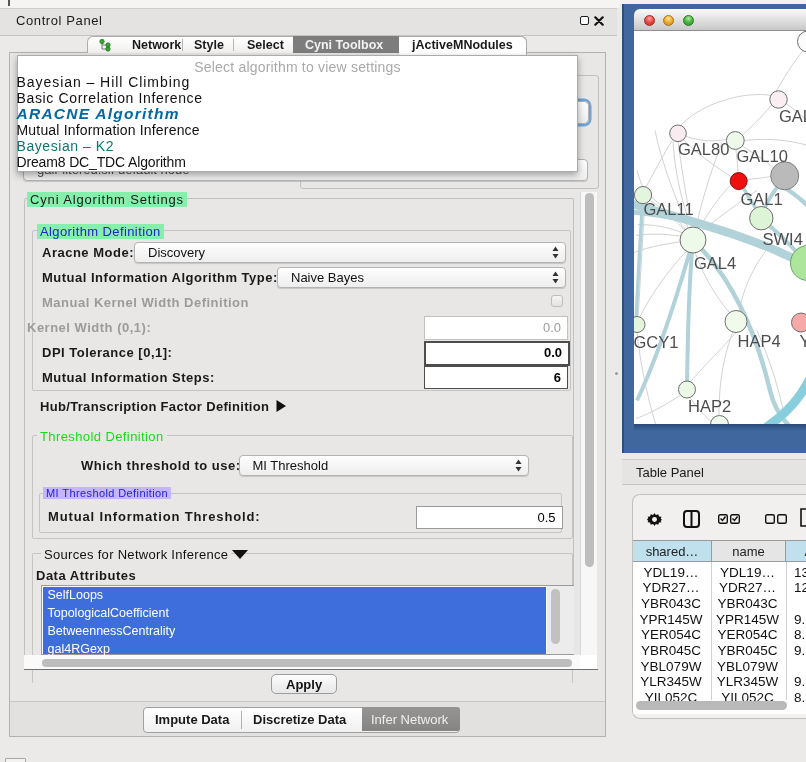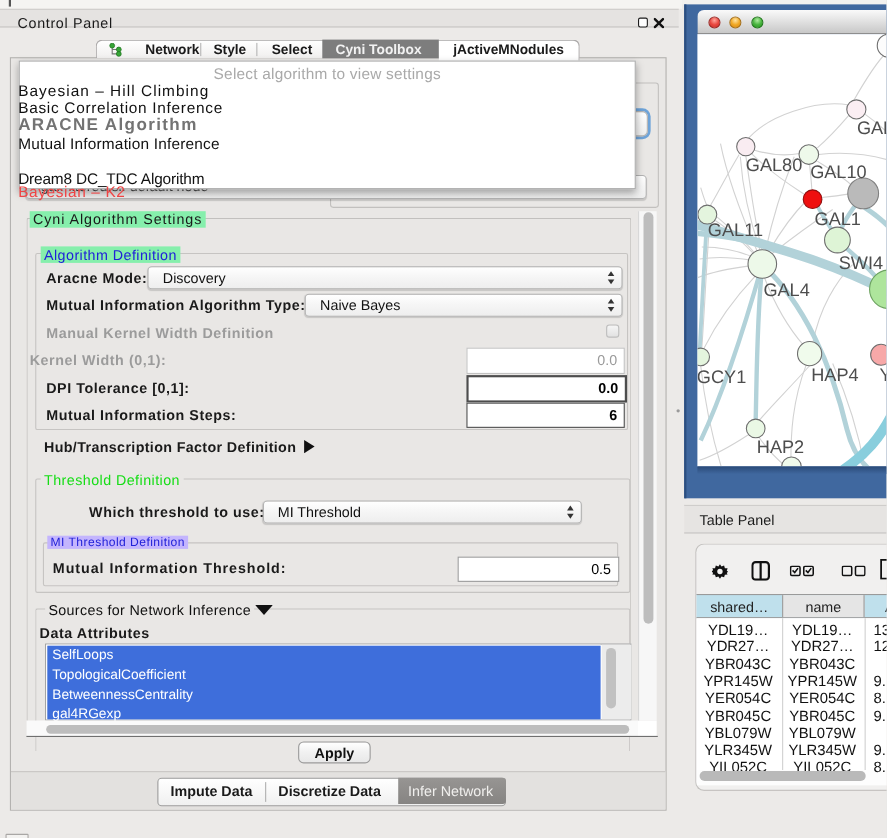--- a/index.html
+++ b/index.html
@@ -20,21 +20,21 @@
   .fval{position:absolute;right:6px;font-size:13px;}
   .grp{position:absolute;border:1px solid #c6c4c2;border-radius:2px;}
 </style>
 </head>
 <body>
 
 <div class="abs" style="left:0;top:0;width:620px;height:8px;background:#f5f4f2;"></div>
 <div class="abs" style="left:620px;top:0;width:186px;height:4px;background:#f2f1ef;"></div>
 <div class="abs" style="left:8px;top:0;width:2px;height:6px;background:#555;"></div>
 
-<div class="abs" style="left:0;top:8px;width:617px;height:17px;background:#e5e3e1;border-top:1px solid #cfcdcb;border-bottom:1px solid #c6c4c2;box-sizing:border-box;">
+<div class="abs" style="left:0;top:8px;width:617px;height:28px;background:#e5e3e1;border-top:1px solid #cfcdcb;border-bottom:1px solid #c6c4c2;box-sizing:border-box;">
   <div class="abs lbl" style="left:16px;top:4px;letter-spacing:0.6px;">Control Panel</div>
   <div class="abs" style="left:580px;top:7px;width:6.8px;height:6.8px;border:1.6px solid #1c1c1c;border-radius:2px;background:#fdfdfd;box-sizing:content-box;"></div>
   <svg class="abs" style="left:593.5px;top:6.8px;" width="10" height="10" viewBox="0 0 10 10">
       <path d="M1.3 1.3 L8.7 8.7 M8.7 1.3 L1.3 8.7" stroke="#111" stroke-width="2.2" stroke-linecap="round"></path>
     </svg>
 </div>
 
 <div class="abs" style="left:9px;top:52px;width:597px;height:685px;background:#e9e7e5;border:1px solid #b4b2b0;box-sizing:border-box;"></div>
 
 <div class="abs" style="left:87px;top:36px;width:440px;height:17px;background:linear-gradient(#ffffff,#f0efee);border:1px solid #adabab;border-bottom:none;border-radius:6px 6px 0 0;box-sizing:border-box;">
@@ -172,23 +172,23 @@
     <div class="abs" style="left:9px;top:4.5px;font-size:13px;color:#f0efed;white-space:nowrap;">Infer Network</div>
   </div>
 </div>
 
 <div class="abs" style="left:5px;top:757.5px;width:19px;height:10px;background:#f3f2f0;border:1.5px solid #a9a7a5;border-radius:1px;"></div>
 
 <div class="abs" style="left:17px;top:55px;width:561px;height:117px;background:#fff;border:1px solid #ababab;box-shadow:0 3px 7px rgba(0,0,0,0.35);box-sizing:border-box;">
   <div class="abs" style="left:0;top:3px;width:100%;text-align:center;font-size:14px;color:#a9a9a9;letter-spacing:0.2px;">Select algorithm to view settings</div>
   <div class="abs" style="left:-1.5px;top:34px;font-size:14px;color:#111;letter-spacing:0.64px;">Basic Correlation Inference</div>
   <div class="abs" style="left:-1.5px;top:18px;font-size:14px;color:#111;letter-spacing:0.95px;">Bayesian – Hill Climbing</div>
-  <div class="abs" style="left:-1.5px;top:49px;font-size:15.5px;font-weight:bold;color:#737373;letter-spacing:1.25px;">ARACNE Algorithm</div>
+  <div class="abs" style="left:-1.5px;top:49px;font-size:15.5px;font-weight:bold;color:#0369a1;letter-spacing:1.25px;font-style:italic;">ARACNE Algorithm</div>
   <div class="abs" style="left:-1.5px;top:66px;font-size:14px;color:#111;letter-spacing:0.18px;">Mutual Information Inference</div>
-  <div class="abs" style="left:-1.5px;top:82px;font-size:14px;color:#ef4444;letter-spacing:0.56px;margin-top:28px;">Bayesian – K2</div>
+  <div class="abs" style="left:-1.5px;top:82px;font-size:14px;color:#0f766e;letter-spacing:0.56px;">Bayesian – K2</div>
   <div class="abs" style="left:-1.5px;top:98px;font-size:14px;color:#111;letter-spacing:-0.15px;">Dream8 DC_TDC Algorithm</div>
 </div>
 
 <div class="abs" style="left:622px;top:4px;width:184px;height:448.5px;background:#40689f;">
   <div class="abs" style="left:0;top:0;width:2px;height:100%;background:#2c4f80;"></div>
 </div>
 <div class="abs" style="left:634px;top:9px;width:172px;height:21.5px;background:linear-gradient(#fafafa,#c8c8c8);border-bottom:1px solid #8e8e8e;border-radius:6px 0 0 0;box-sizing:border-box;">
   <div class="abs" style="left:643.5px;top:15.5px;"></div>
 </div>
 <div class="abs" style="left:643.5px;top:15.3px;width:11px;height:11px;border-radius:50%;background:radial-gradient(circle at 50% 28%,#ffa49b 0%,#e8463e 52%,#c6342e 100%);border:0.5px solid #9e2b27;box-sizing:border-box;"></div>

